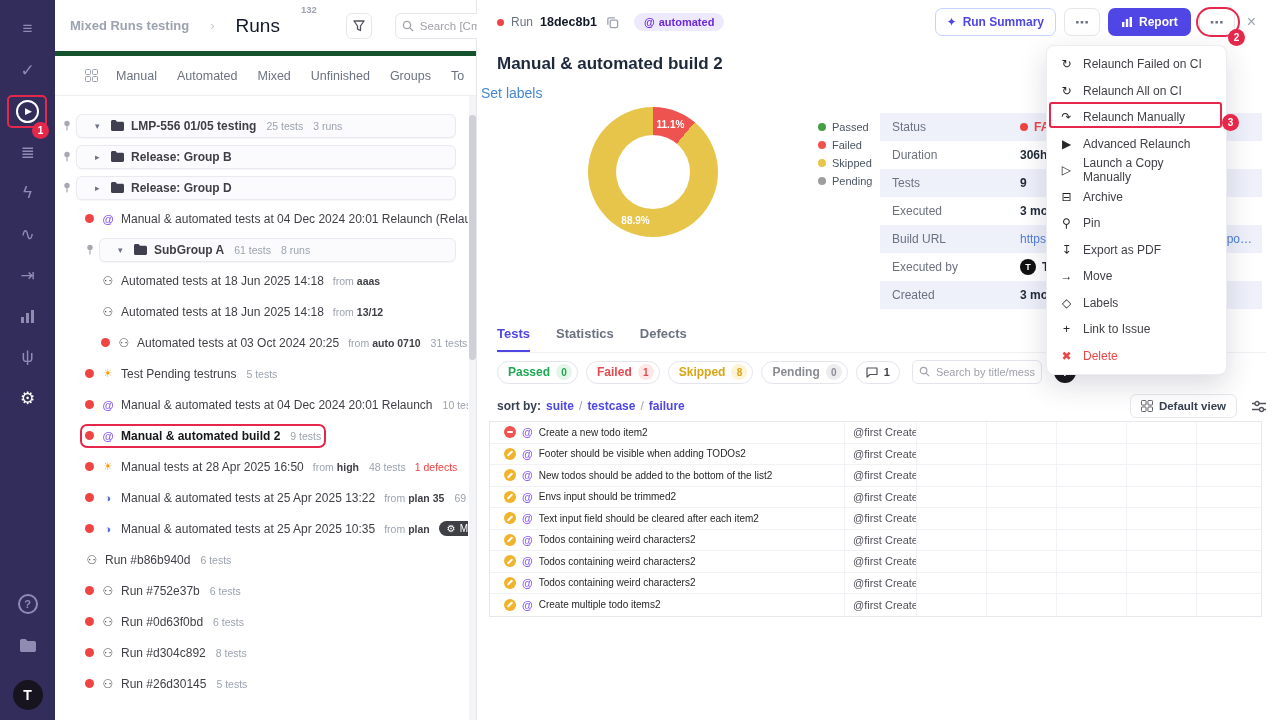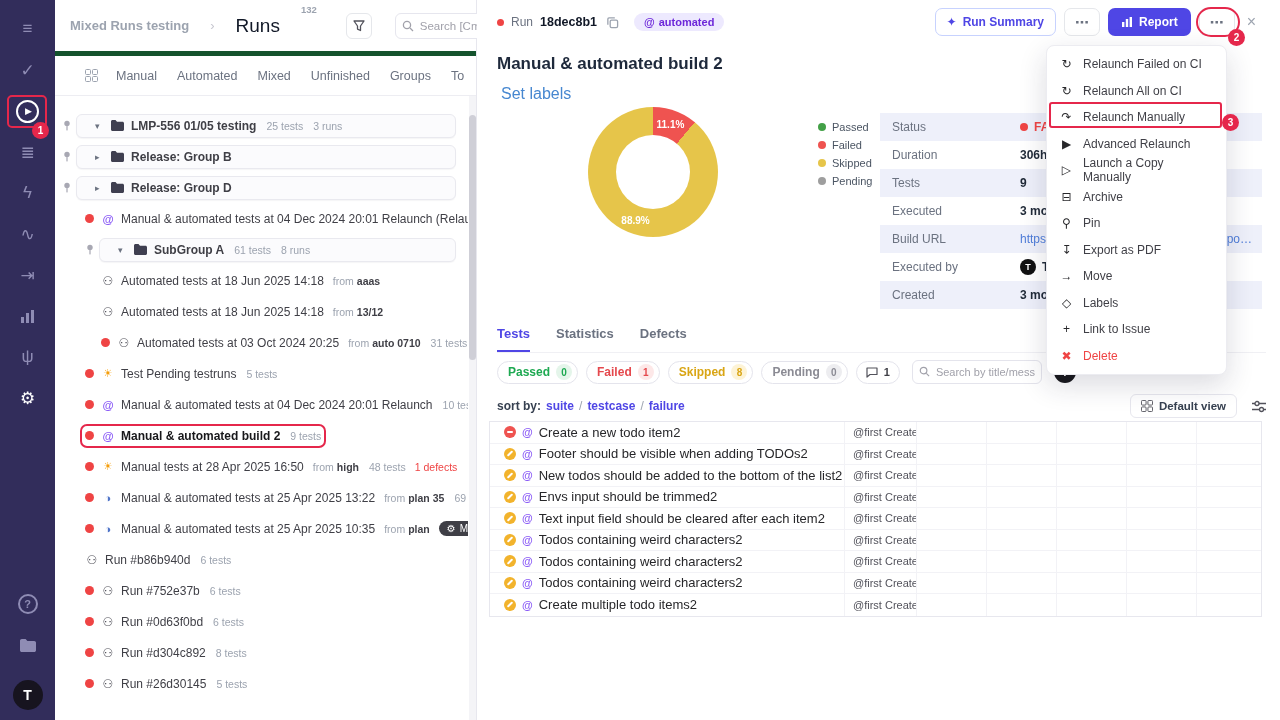--- a/index.html
+++ b/index.html
@@ -96,21 +96,21 @@
   .tb-right{margin-left:auto;display:flex;align-items:center;gap:8px}
   .btn-summary{height:28px;border:1px solid #c7d2fe;color:#4f46e5;border-radius:7px;background:#fff;
     font-size:12px;font-weight:700;padding:0 11px;display:inline-flex;align-items:center;gap:6px}
   .spark{font-size:12px}
   .btn-more{height:28px;width:36px;border:1px solid #e5e7eb;border-radius:7px;background:#fff;
     color:#6b7280;font-size:14px;font-weight:700}
   .btn-report{height:28px;background:#4f46e5;color:#fff;border-radius:7px;font-weight:700;
     font-size:12px;padding:0 13px;display:inline-flex;align-items:center;gap:6px}
   .main-close{color:#9ca3af;font-size:16px;margin-left:4px;cursor:pointer}
   .main-title{position:absolute;left:20px;top:54px;font-size:17px;font-weight:700;color:#1e293b}
-  .set-labels{position:absolute;left:24px;top:85px;font-size:16px;color:#4687d0;cursor:pointer}
+  .set-labels{position:absolute;left:4px;top:85px;font-size:14px;color:#4687d0;cursor:pointer}
 
   
   .donut{position:absolute;left:111px;top:107px;width:130px;height:130px;border-radius:50%;background:#eee}
   .donut::after{content:"";position:absolute;inset:28px;background:#fff;border-radius:50%;z-index:1}
   .pct{position:absolute;transform:translate(-50%,-50%);color:#fff;font-size:10px;font-weight:700;z-index:2}
   .legend{position:absolute;left:341px;top:121px;display:flex;flex-direction:column;gap:6px;list-style:none}
   .legend-item{display:flex;align-items:center;gap:6px;font-size:11px;color:#4b5563}
   .legend-dot{width:8px;height:8px;border-radius:50%}
   .details{position:absolute;left:403px;top:113px;width:382px;font-size:12px}
   .detail-row{height:28px;display:flex;align-items:center;padding:0 12px;position:relative}
@@ -167,21 +167,21 @@
   .t-row:last-child{border-bottom:none}
   .t-cell{overflow:hidden;white-space:nowrap;display:flex;align-items:center}
   .t-cell + .t-cell{border-left:1px solid #f2f2f6}
   .tc-title{padding-left:14px;gap:6px}
   .tstat{width:12px;height:12px;border-radius:50%;position:relative;flex-shrink:0}
   .tstat.failed{background:#ef5350}
   .tstat.skipped{background:#f2b32c}
   .tstat::after{content:"";position:absolute;left:3px;top:5px;width:6px;height:2px;background:#fff;border-radius:1px}
   .tstat.skipped::after{left:5px;top:2.5px;width:2px;height:7px;transform:rotate(45deg)}
   .t-at{color:#8b5cf6;font-weight:700;font-size:11px}
-  .t-title{font-size:13px;color:#27272a}
+  .t-title{font-size:10px;color:#27272a}
   .tc-suite{padding-left:8px;font-size:11px;color:#52525b}
 
   
   .context-menu{position:absolute;left:1046px;top:45px;width:181px;background:#fff;
     border:1px solid #ececf1;border-radius:8px;box-shadow:0 10px 28px rgba(30,30,60,.16);
     padding:5px 0;z-index:50}
   .menu-item{height:26.5px;display:flex;align-items:center;gap:9px;padding:0 12px;
     font-size:12px;color:#3f3f46;cursor:pointer}
   .mi-icon{width:15px;text-align:center;color:#27272a;font-size:12px}
   .menu-item.danger,.menu-item.danger .mi-icon{color:#ef4444}

